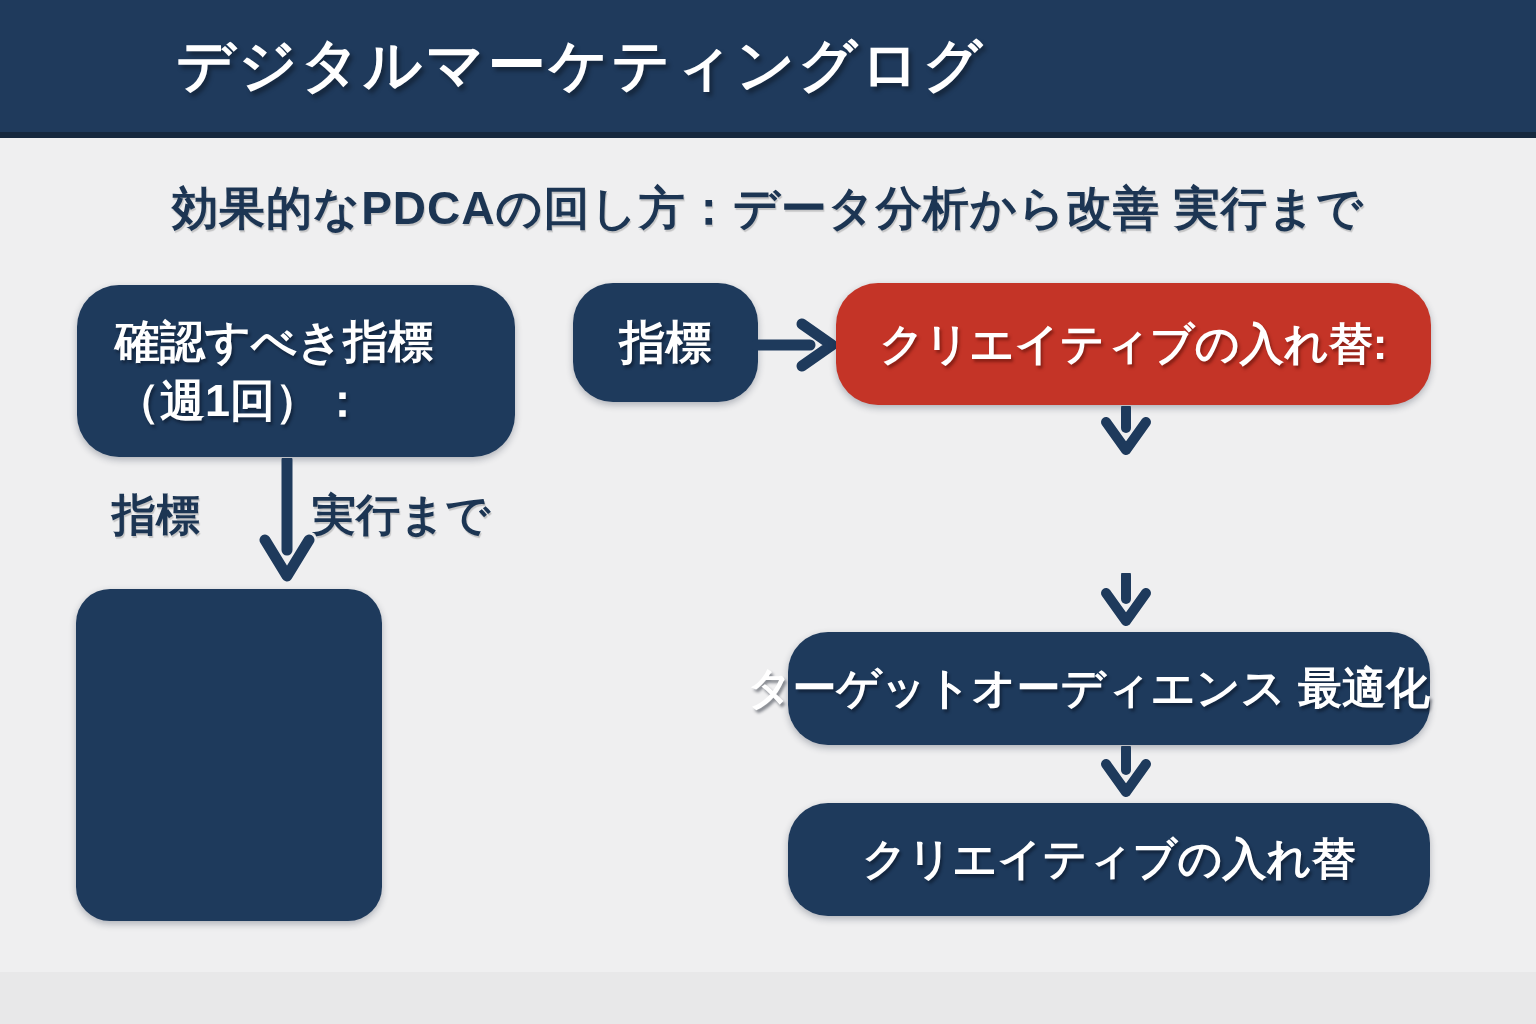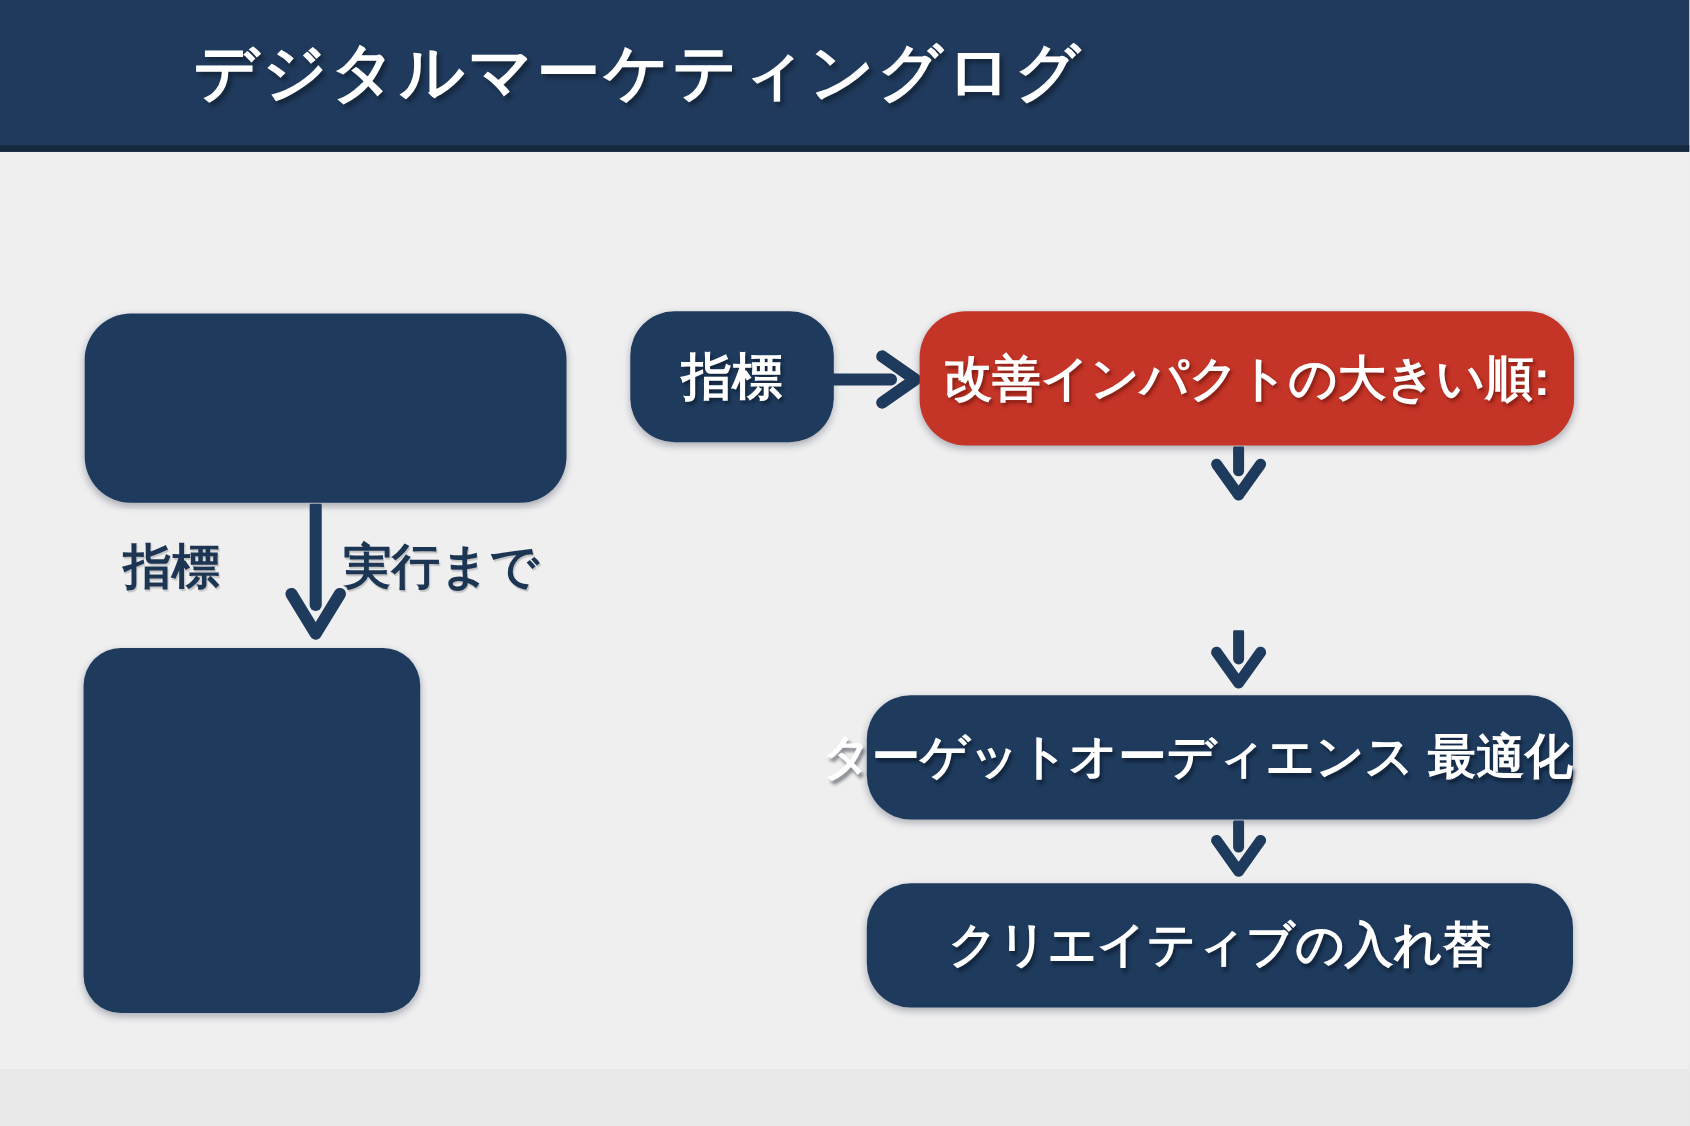--- a/index.html
+++ b/index.html
@@ -74,22 +74,25 @@
 </style>
 </head>
 <body>
 
 <div class="canvas">
 
   <div class="header">
     <div class="title">デジタルマーケティングログ</div>
   </div>
 
+  <div class="page-title">効果的なPDCAの回し方：データ分析から改善 実行まで</div>
 
   <div class="nbox metrics-box">
+    <div class="btxt">確認すべき指標</div>
+    <div class="btxt">（週1回）：</div>
   </div>
 
   <div class="col-label l1">指標</div>
   <div class="col-label l2">実行まで</div>
 
   <div class="arrow" style="left:259px;top:458px;">
     <svg width="56" height="126" viewBox="0 0 56 126">
       <line x1="28" y1="2" x2="28" y2="92" stroke="#1e3a5c" stroke-width="11" stroke-linecap="round"></line>
       <polyline points="6,82 28,118 50,82" fill="none" stroke="#1e3a5c" stroke-width="11" stroke-linecap="round" stroke-linejoin="round"></polyline>
     </svg>
@@ -102,21 +105,21 @@
   </div>
 
   <div class="arrow" style="left:752px;top:315px;">
     <svg width="88" height="60" viewBox="0 0 88 60">
       <line x1="4" y1="30" x2="58" y2="30" stroke="#1e3a5c" stroke-width="11" stroke-linecap="round"></line>
       <polyline points="50,9 80,30 50,51" fill="none" stroke="#1e3a5c" stroke-width="11" stroke-linecap="round" stroke-linejoin="round"></polyline>
     </svg>
   </div>
 
   <div class="impact-box">
-    <span class="btxt">改善インパクトの大きい順:</span>
+    <span class="btxt">クリエイティブの入れ替:</span>
   </div>
 
   <div class="arrow" style="left:1096px;top:406px;">
     <svg width="60" height="52" viewBox="0 0 60 52">
       <line x1="30" y1="2" x2="30" y2="22" stroke="#1e3a5c" stroke-width="10" stroke-linecap="round"></line>
       <polyline points="10,16 30,44 50,16" fill="none" stroke="#1e3a5c" stroke-width="10" stroke-linecap="round" stroke-linejoin="round"></polyline>
     </svg>
   </div>
 
 

